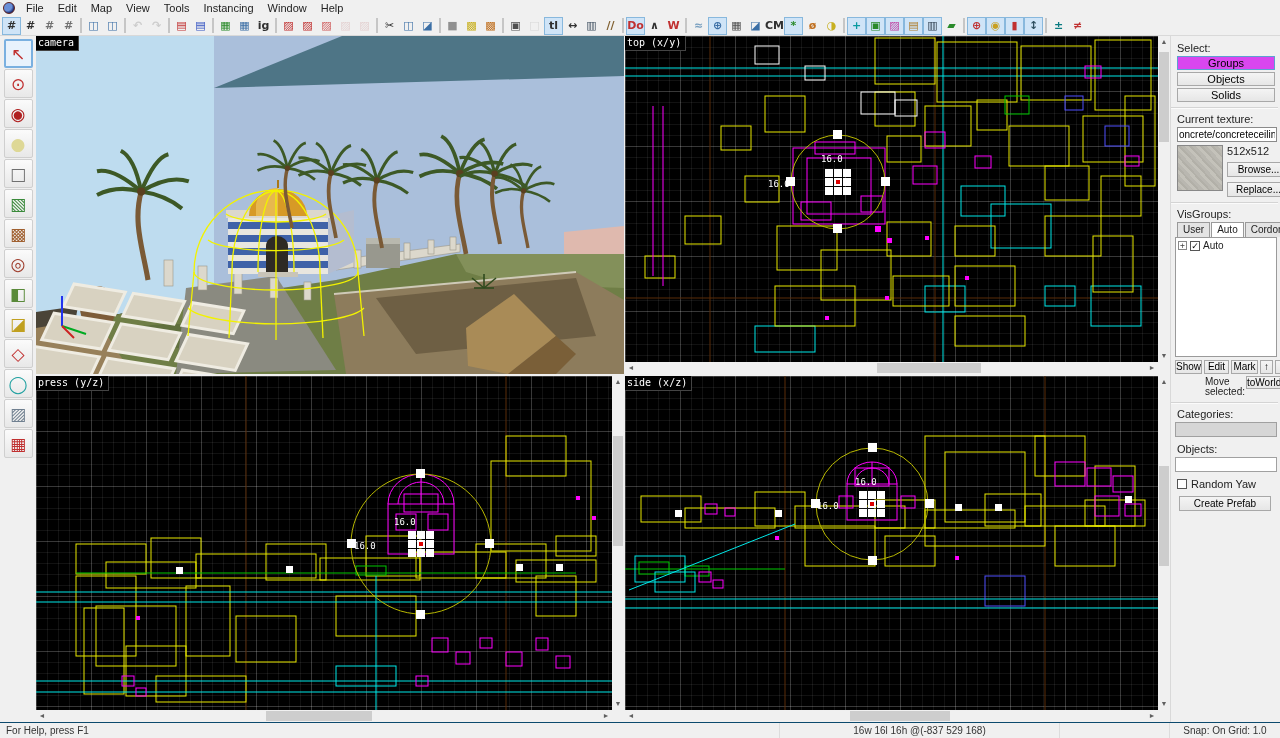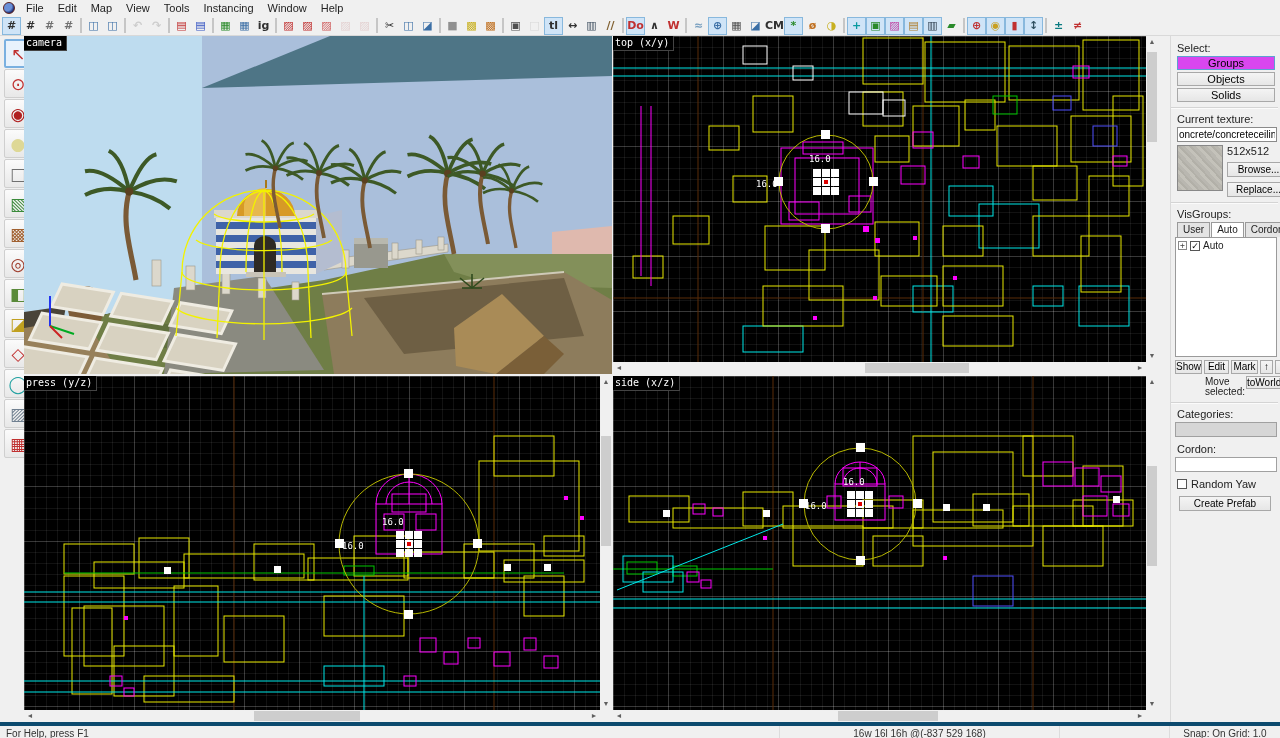--- a/index.html
+++ b/index.html
@@ -17,21 +17,21 @@
   .tbtn.pressed { background:#cfe4f7; border-color:#88b8dd; }
   .tbtn.disabled { opacity:.4; }
   .sep { width:1px; height:15px; background:#c6c6c6; margin:0 2px; flex:none; }
 
   
   .toolpal { position:absolute; left:0; top:36px; width:36px; height:686px; background:#f0f0f0; display:flex; flex-direction:column; align-items:center; padding-top:3px; }
   .tool { width:29px; height:29px; margin-bottom:1px; display:flex; align-items:center; justify-content:center; font-size:17px; background:linear-gradient(#fbfbfb,#e8e8e8); border:1px solid #cfcfcf; border-radius:2px; cursor:default; flex:none; font-family:"DejaVu Sans",sans-serif; }
   .tool.active { border:2px solid #7ab0e0; background:#e8f2fc; }
 
   
-  .vparea { position:absolute; left:24px; top:36px; width:1134px; height:686px; background:#f0f0f0; }
+  .vparea { position:absolute; left:36px; top:36px; width:1134px; height:686px; background:#f0f0f0; }
   .vp { position:absolute; background:#000; }
   .canvas2d { position:absolute; left:0; top:0; background-color:#000;
     background-image:
       linear-gradient(rgba(255,255,255,.16) 1px, transparent 1px),
       linear-gradient(90deg, rgba(255,255,255,.16) 1px, transparent 1px),
       linear-gradient(rgba(255,255,255,.07) 1px, transparent 1px),
       linear-gradient(90deg, rgba(255,255,255,.07) 1px, transparent 1px);
     background-size:55px 55px,55px 55px,11px 11px,11px 11px; }
   .vplabel { position:absolute; left:0; top:0; background:#000; color:#fff; font:10px "DejaVu Sans Mono",monospace; padding:1px 4px 2px 2px; z-index:5; border-right:1px solid #444; border-bottom:1px solid #444; }
   .dim { position:absolute; color:#fff; font:9px "DejaVu Sans Mono",monospace; z-index:4; }
@@ -71,21 +71,21 @@
   .rowbtns { display:flex; gap:2px; margin:3px 0 2px -2px; }
   .rowbtns .rb { height:14px; font-size:10px; line-height:12px; text-align:center; background:linear-gradient(#f4f4f4,#e6e6e6); border:1px solid #a8a8a8; flex:none; cursor:default; }
   .moverow { display:flex; align-items:flex-start; gap:3px;margin-left:28px; }
   .movelabel { width:38px; line-height:10px; font-size:10px; padding-top:1px; }
   .combo { width:102px; height:15px; border:1px solid #a0a0a0; background:#d6d6d6; margin-left:-2px; }
   .combo.white { background:#fff; }
   .chkrow { display:flex; align-items:center; gap:4px; margin-top:6px; }
   .bigbtn { display:block; width:92px; height:15px; margin:6px auto 0 2px; font-size:10px; line-height:13px; text-align:center; background:linear-gradient(#f4f4f4,#e6e6e6); border:1px solid #a8a8a8; cursor:default; }
 
   
-  .statusbar { position:absolute; left:0; top:722px; width:1280px; height:16px; background:#f0f0f0; border-top:4px solid #0c4a6e; display:flex; font-size:10px; color:#333; }
+  .statusbar { position:absolute; left:0; top:722px; width:1280px; height:16px; background:#f0f0f0; border-top:1px solid #0c4a6e; display:flex; font-size:10px; color:#333; }
   .pane { line-height:15px; padding:0 6px; border-right:1px solid #dcdcdc; }
   .pane.help { flex:1; }
   .pane.c { text-align:center; }
 </style>
 </head>
 <body>
 
 <div class="app">
 
   <div class="menubar">
@@ -706,21 +706,21 @@
       <button class="rb" style="width:13px">↓</button>
     </div>
     <div class="moverow">
       <span class="movelabel">Move selected:</span>
       <button class="rb" style="width:36px;height:13px;font-size:10px;line-height:11px;background:linear-gradient(#f4f4f4,#e6e6e6);border:1px solid #a8a8a8">toWorld</button>
       <button class="rb" style="width:36px;height:13px;font-size:10px;line-height:11px;background:linear-gradient(#f4f4f4,#e6e6e6);border:1px solid #a8a8a8;overflow:hidden">toEntity</button>
     </div>
     <div class="hrline"></div>
     <div class="rlabel">Categories:</div>
     <div class="combo"></div>
-    <div class="rlabel" style="margin-top:6px">Cordon:</div>
+    <div class="rlabel" style="margin-top:6px">Objects:</div>
     <div class="combo white"></div>
     <div class="chkrow">
       <span class="cbox" style="background:#fff;color:transparent"></span>
       <span>Random Yaw</span>
     </div>
     <button class="bigbtn">Create Prefab</button>
   </div>
 
   <div class="statusbar">
     <div class="pane help">For Help, press F1</div>

